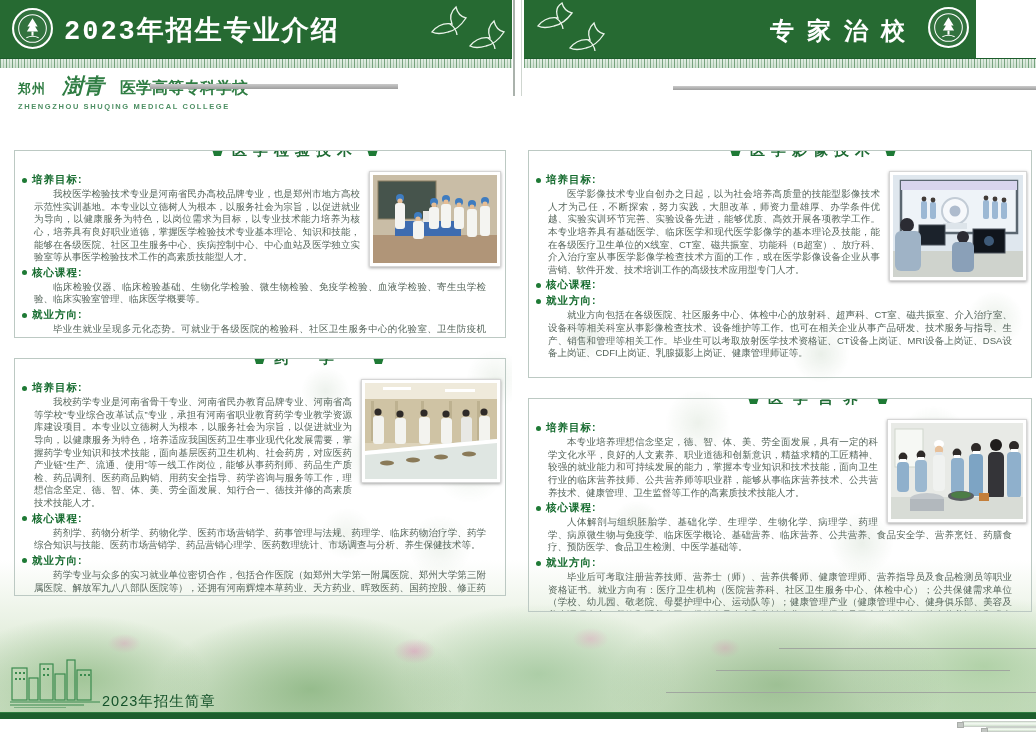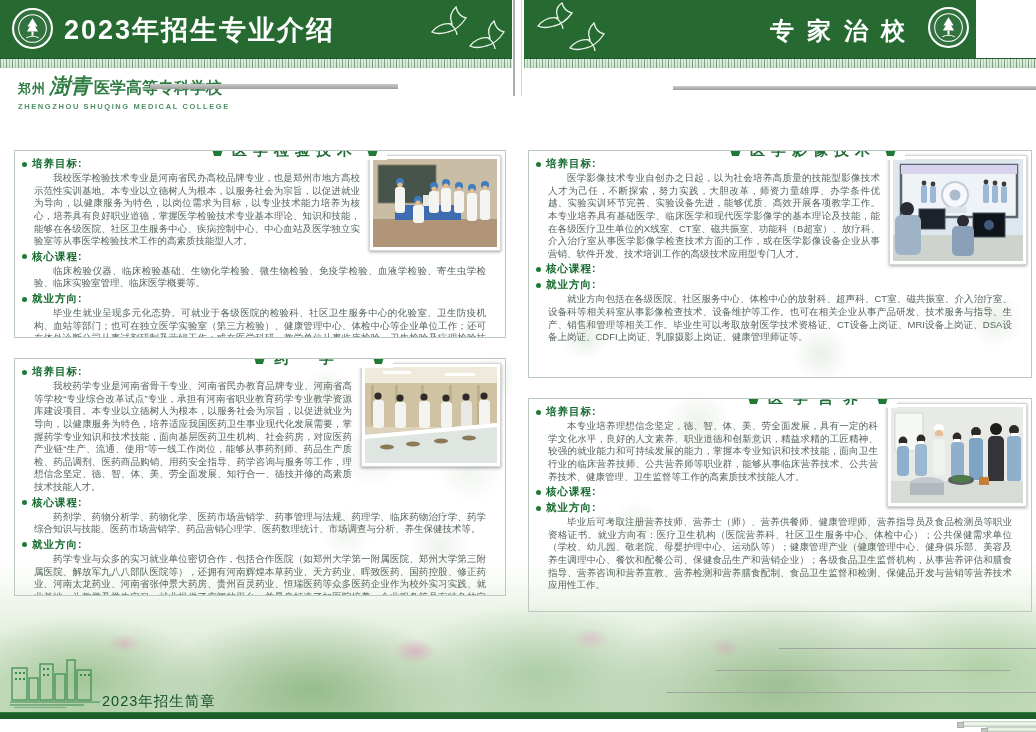--- a/index.html
+++ b/index.html
@@ -1,21 +1,21 @@
 <!DOCTYPE html>
 <html><head>
 <meta charset="utf-8">
 <style>
   html,body{margin:0;padding:0;background:#ffffff;}
   .page{position:relative;width:1036px;height:732px;background:#ffffff;overflow:hidden;
         font-family:"Liberation Sans","DejaVu Sans",sans-serif;}
 
   
   .banner{position:absolute;top:0;height:58px;background:#266a32;}
-  .banner-left{left:0;width:512px;}
+  .banner-left{left:0;width:512px;font-family:Liberation Mono, monospace;}
   .banner-right{left:524px;width:452px;}
   .banner-title{position:absolute;left:64px;top:12px;color:#ffffff;font-size:27px;
                 font-weight:bold;letter-spacing:2px;}
   .banner-motto{position:absolute;right:58px;top:15px;color:#ffffff;font-size:24px;
                 font-weight:bold;letter-spacing:13px;}
   .logo{position:absolute;width:43px;height:43px;}
   .logo-left{left:11px;top:7px;}
   .logo-right{right:6px;top:6px;}
   .doves{position:absolute;width:84px;height:54px;top:2px;}
   .doves-left{right:4px;}
@@ -28,21 +28,21 @@
   .lace-l{left:0;width:512px;}
   .lace-r{left:524px;width:512px;}
   .gutter-line{position:absolute;top:0;height:96px;}
   .gutter-line.a{left:513px;width:2px;background:#aab2ac;}
   .gutter-line.b{left:521px;width:1px;background:#cfd6d0;}
 
   
   .school{position:absolute;left:18px;top:72px;color:#2f7d43;white-space:nowrap;}
   .school .cn{font-size:13px;font-weight:bold;letter-spacing:1px;}
   .school .script{font-size:21px;font-weight:bold;font-style:italic;
-                  font-family:"Liberation Serif","DejaVu Serif",serif;margin:0 3px;}
+                  font-family:"Liberation Serif","DejaVu Serif",serif;margin:0 16px;}
   .school .cn2{font-size:16px;font-weight:bold;}
   .school .en{font-size:7.5px;letter-spacing:1.6px;color:#4d8f63;font-weight:bold;margin-top:2px;}
   .divider{position:absolute;background:linear-gradient(#cacaca,#9e9e9e);}
   .divider-left{left:150px;top:84px;width:248px;height:5px;}
   .divider-right{left:673px;top:86px;width:363px;height:4px;}
 
   
   .trees{position:absolute;pointer-events:none;
     background-image:
       radial-gradient(circle 34px at 12% 20%, rgba(110,150,105,.55), transparent 72%),
@@ -61,21 +61,21 @@
       radial-gradient(ellipse 200px 100px at 52% 75%, rgba(155,195,150,.7), transparent 70%),
       radial-gradient(ellipse 240px 120px at 75% 82%, rgba(140,180,130,.75), transparent 70%),
       radial-gradient(ellipse 200px 100px at 95% 70%, rgba(160,200,150,.7), transparent 70%),
       radial-gradient(ellipse 30px 18px at 40% 60%, rgba(232,178,205,.9), transparent 70%),
       radial-gradient(ellipse 26px 16px at 57% 52%, rgba(240,195,215,.9), transparent 70%),
       radial-gradient(ellipse 24px 14px at 12% 55%, rgba(235,185,210,.8), transparent 70%),
       radial-gradient(ellipse 22px 14px at 70% 58%, rgba(238,190,212,.85), transparent 70%),
       linear-gradient(180deg, rgba(255,255,255,0) 0%, rgba(215,230,205,.6) 45%, rgba(190,215,180,.85) 100%);}
 
   
-  .sec-box{position:absolute;border:1px solid #bcc9c3;padding:4px 7px;z-index:2;
+  .sec-box{position:absolute;border:1px solid #bcc9c3;padding:20px 7px;z-index:2;
            overflow:hidden;box-sizing:border-box;}
   #box1{left:14px;top:150px;width:492px;height:188px;}
   #box2{left:14px;top:358px;width:492px;height:238px;}
   #box3{left:528px;top:150px;width:504px;height:228px;}
   #box4{left:528px;top:398px;width:504px;height:214px;}
   .sec-title{position:absolute;top:-10px;display:flex;align-items:center;gap:9px;
              background:#ffffff;padding:0 9px;z-index:3;}
   #box1 .sec-title{right:118px;} #box2 .sec-title{right:112px;}
   #box3 .sec-title{right:126px;} #box4 .sec-title{right:134px;}
   .sec-title-text{color:#1e6b33;font-weight:bold;font-size:15px;letter-spacing:6px;white-space:nowrap;}
@@ -425,20 +425,21 @@
     </div>
     <div class="blk-head">
       <span class="dot"></span>
       <span class="lbl">培养目标:</span>
     </div>
     <p class="body-p">本专业培养理想信念坚定，德、智、体、美、劳全面发展，具有一定的科学文化水平，良好的人文素养、职业道德和创新意识，精益求精的工匠精神、较强的就业能力和可持续发展的能力，掌握本专业知识和技术技能，面向卫生行业的临床营养技师、公共营养师等职业群，能够从事临床营养技术、公共营养技术、健康管理、卫生监督等工作的高素质技术技能人才。</p>
     <div class="blk-head">
       <span class="dot"></span>
       <span class="lbl">核心课程:</span>
     </div>
+    <p class="body-p">人体解剖与组织胚胎学、基础化学、生理学、生物化学、病理学、药理学、病原微生物与免疫学、临床医学概论、基础营养、临床营养、公共营养、食品安全学、营养烹饪、药膳食疗、预防医学、食品卫生检测、中医学基础等。</p>
     <div class="blk-head">
       <span class="dot"></span>
       <span class="lbl">就业方向:</span>
     </div>
     <p class="body-p">毕业后可考取注册营养技师、营养士（师）、营养供餐师、健康管理师、营养指导员及食品检测员等职业资格证书。就业方向有：医疗卫生机构（医院营养科、社区卫生服务中心、体检中心）；公共保健需求单位（学校、幼儿园、敬老院、母婴护理中心、运动队等）；健康管理产业（健康管理中心、健身俱乐部、美容及养生调理中心、餐饮和配餐公司、保健食品生产和营销企业）；各级食品卫生监督机构，从事营养评估和膳食指导、营养咨询和营养宣教、营养检测和营养膳食配制、食品卫生监督和检测、保健品开发与营销等营养技术应用性工作。</p>
   </div>
 
   <div class="hairline hl1"></div>
   <div class="hairline hl2"></div>
   <div class="hairline hl3"></div>

